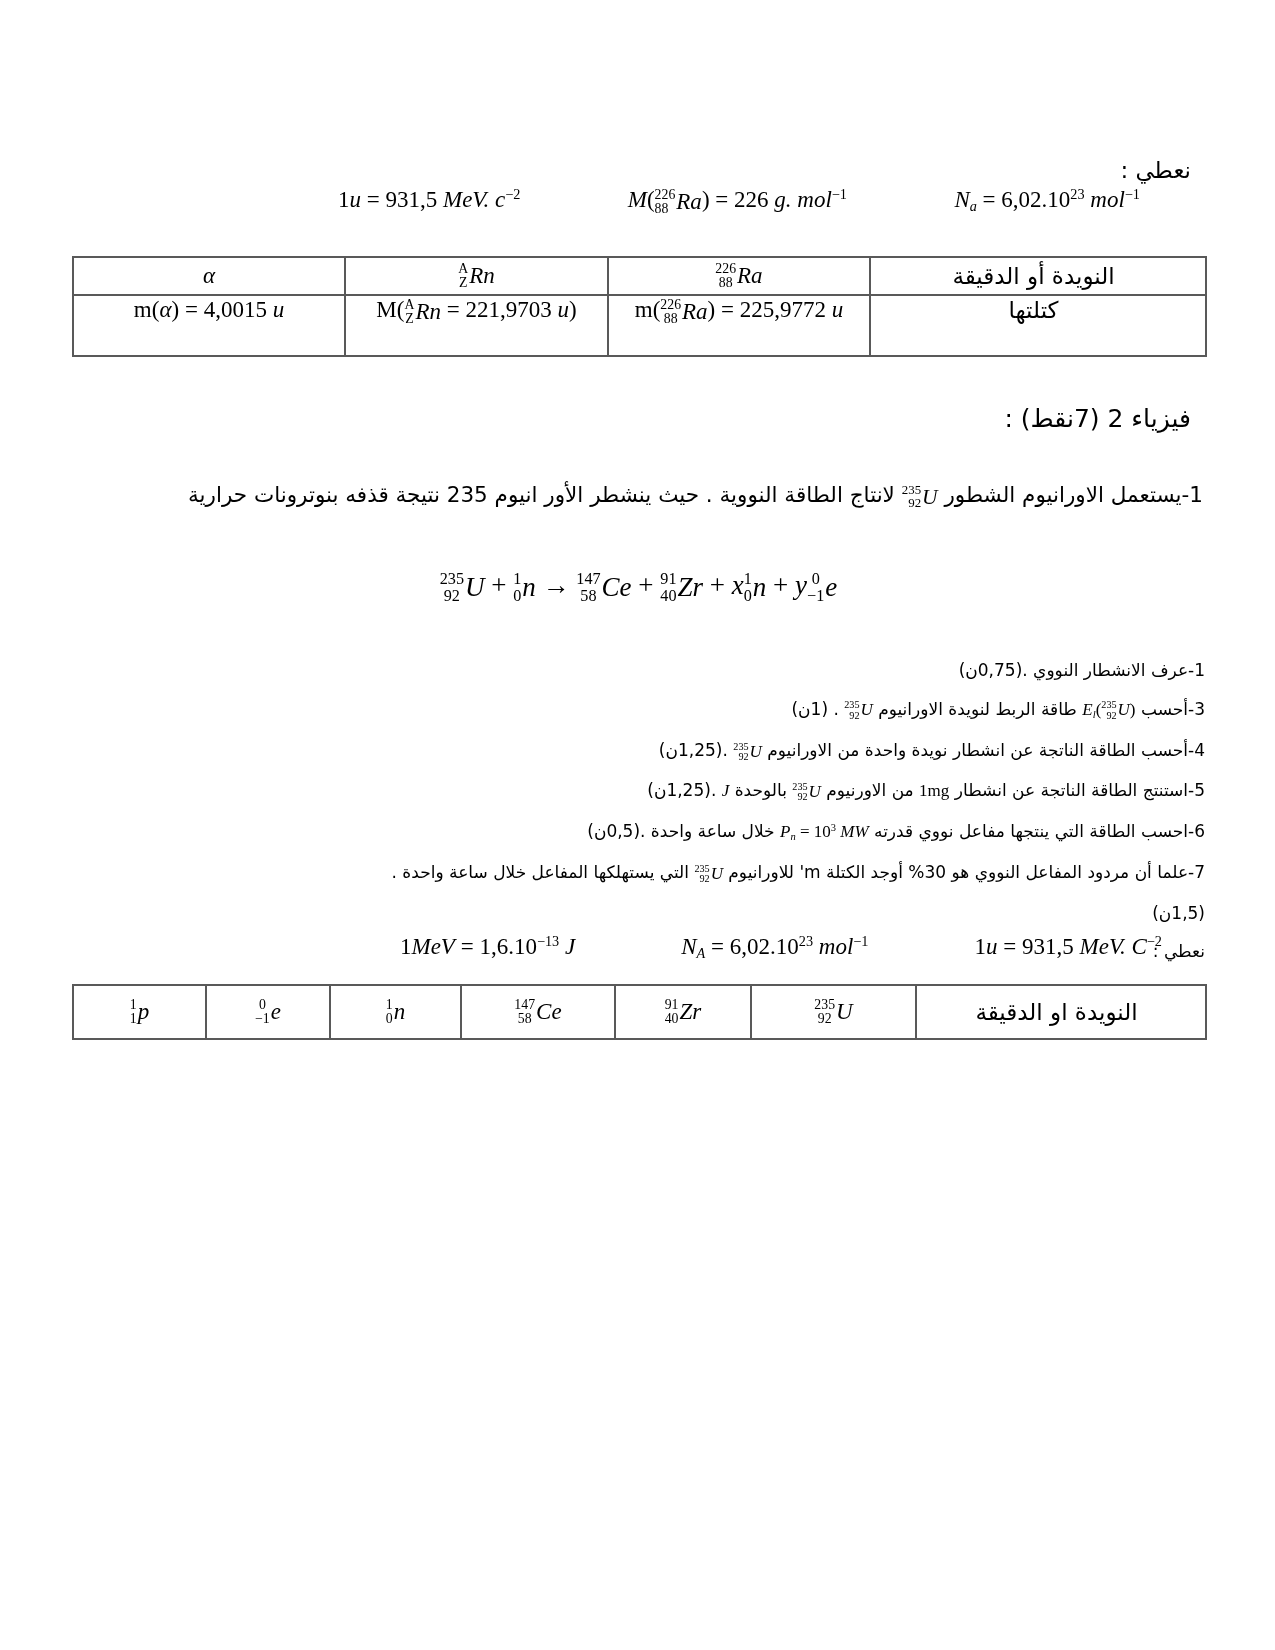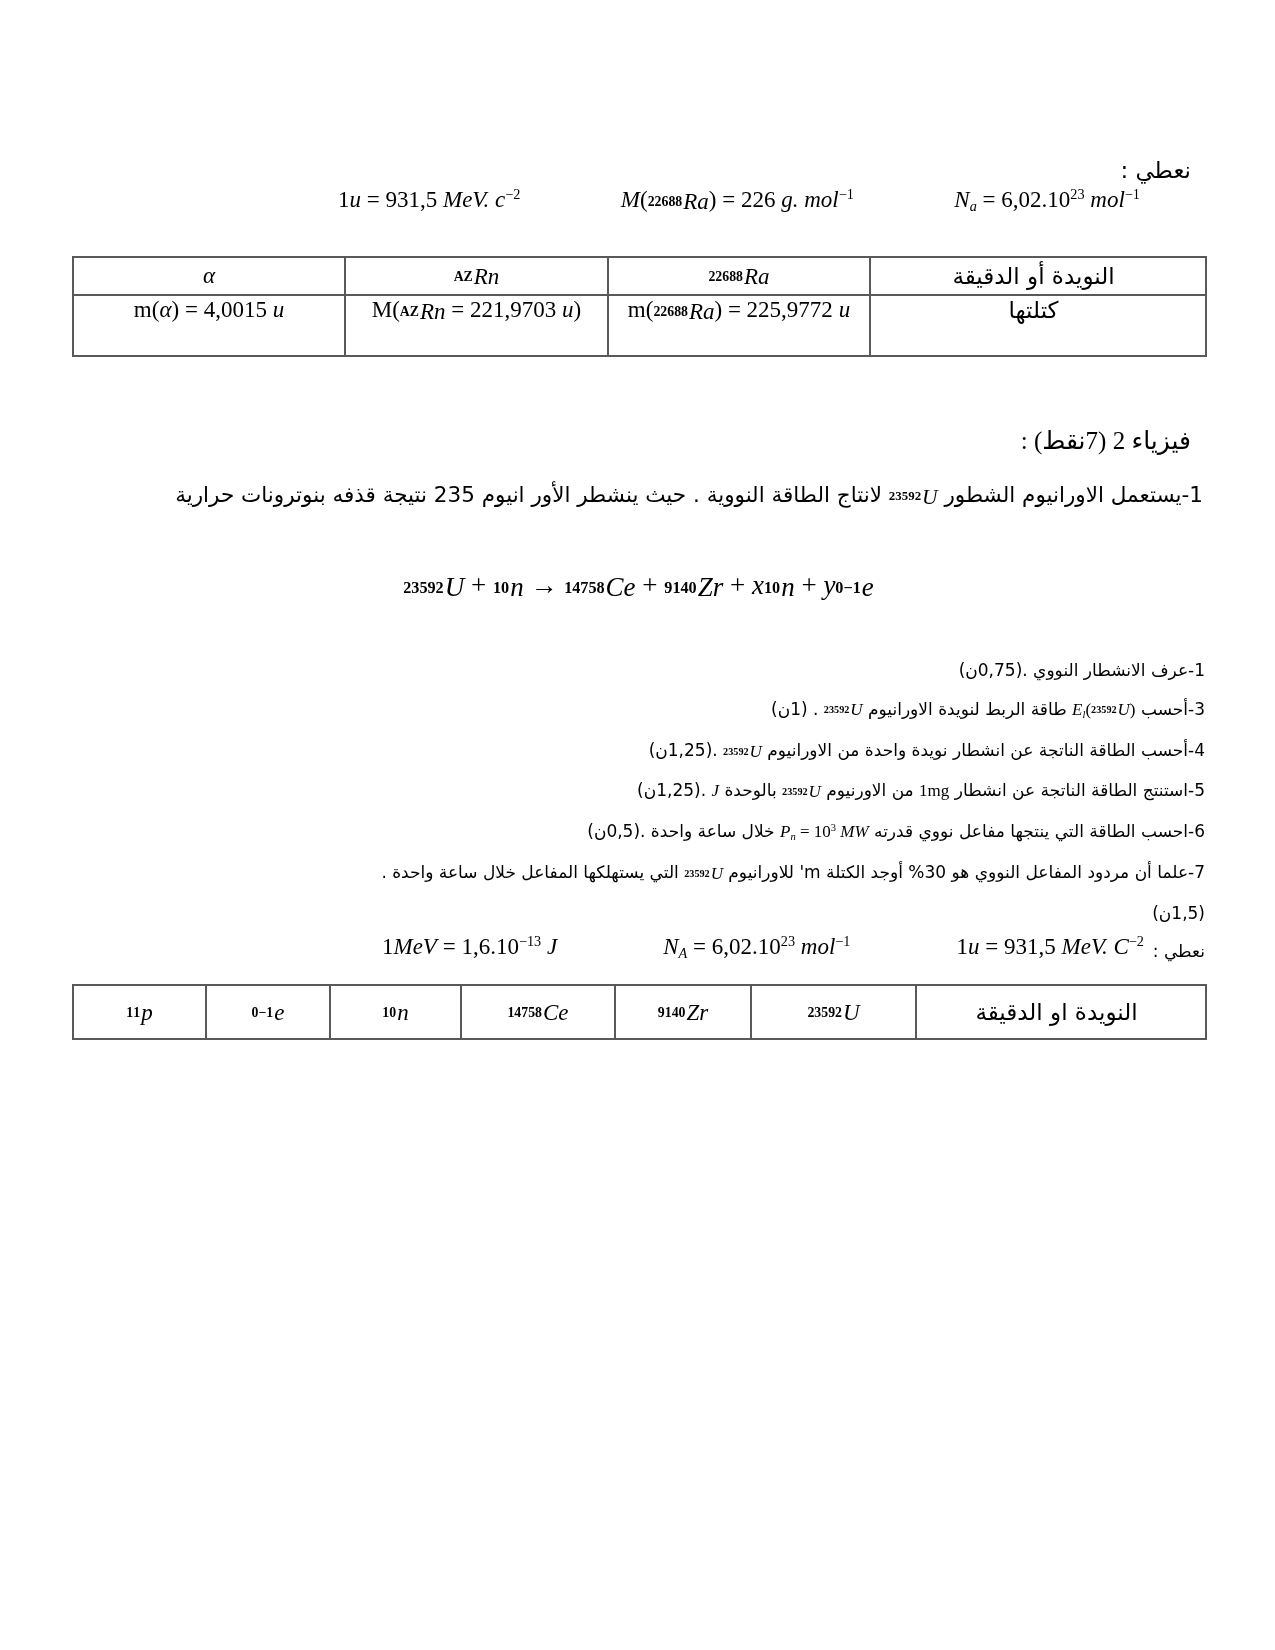--- a/index.html
+++ b/index.html
@@ -4,36 +4,36 @@
 <style>
   html,body{margin:0;padding:0;background:#fff;}
   .page{position:relative;width:1275px;height:1650px;background:#ffffff;color:#000;overflow:hidden;}
   .ar{font-family:"DejaVu Sans",sans-serif;}
   .math{font-family:"Liberation Serif",serif;}
   .mi{font-style:italic;}
   .fx{font-family:"Liberation Serif",serif;font-style:normal;}
   .sp{font-size:0.62em;position:relative;top:-0.55em;}
   .sb{font-size:0.62em;position:relative;bottom:-0.30em;}
   .nuc{display:inline-flex;align-items:center;vertical-align:middle;}
-  .nstack{display:inline-flex;flex-direction:row;line-height:1.02;font-size:0.60em;font-style:normal;margin-right:1px;font-weight:bold;}
+  .nstack{display:inline-flex;flex-direction:column;line-height:1.02;font-size:0.60em;font-style:normal;margin-right:1px;}
   .nsym{font-style:italic;}
   .given-top{position:absolute;top:157px;right:84px;font-size:23px;}
   .const-row{position:absolute;display:flex;justify-content:space-between;font-size:23px;}
   .const-top{top:187px;left:338px;width:802px;}
-  .const-bottom{top:934px;left:382px;width:762px;text-align:right;}
+  .const-bottom{top:934px;left:400px;width:762px;text-align:right;}
   table{border-collapse:collapse;table-layout:fixed;position:absolute;left:72px;width:1133px;}
   td{border:2px solid #595959;overflow:hidden;}
   .t1{top:256px;}
   .t1 .hrow td{height:34px;text-align:center;font-size:23px;vertical-align:middle;}
   .t1 .drow td{height:57px;text-align:center;font-size:23px;vertical-align:top;}
   .t2{top:984px;}
   .t2 .hrow td{height:50px;text-align:center;font-size:23px;vertical-align:middle;}
   .t2 .drow td{height:44px;text-align:center;font-size:24px;vertical-align:middle;}
   td.arcell{text-align:right;padding-right:10px;font-size:22px;font-family:"DejaVu Sans",sans-serif;}
-  .section-title{position:absolute;top:426px;right:84px;font-size:25px;font-family:Liberation Serif, serif;}
+  .section-title{position:absolute;top:404px;right:84px;font-size:25px;}
   .para{position:absolute;top:478px;left:72px;right:72px;text-align:right;font-size:21.5px;line-height:34px;}
   .para div{white-space:nowrap;}
   .equation{position:absolute;top:570px;left:72px;width:1133px;text-align:center;font-size:27px;}
   .questions{position:absolute;top:651px;left:72px;right:70px;text-align:right;font-size:17px;}
   .q{line-height:38.5px;white-space:nowrap;}
 </style>
 </head>
 <body>
 
 <div class="page">

